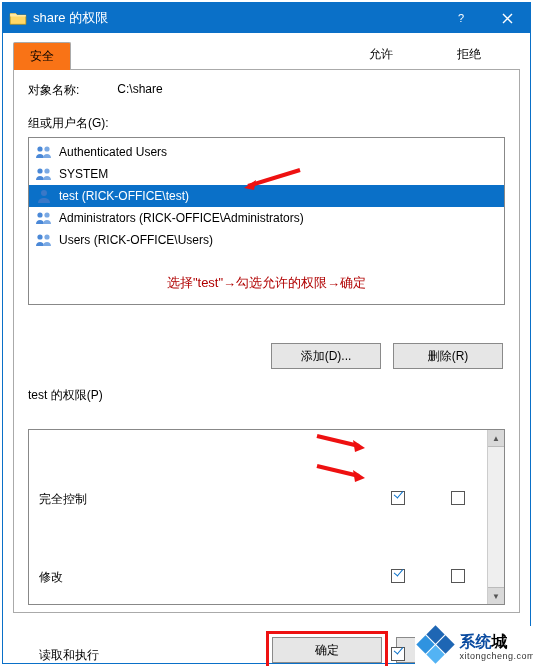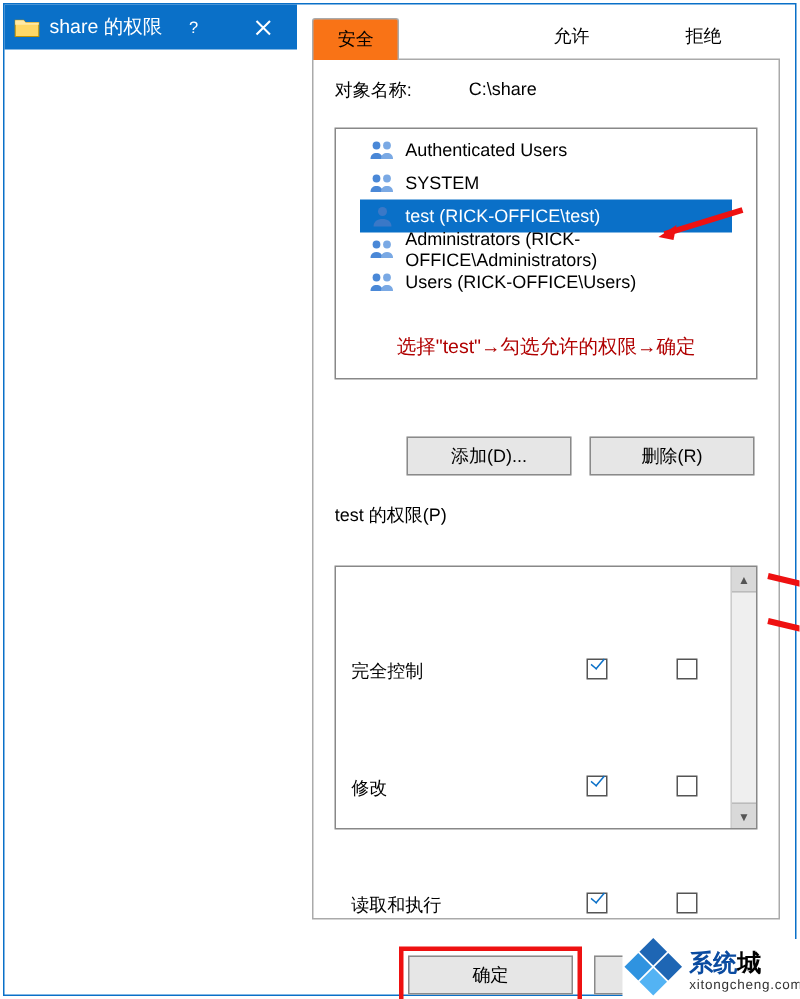--- a/index.html
+++ b/index.html
@@ -12,21 +12,21 @@
     position: relative;
     overflow: hidden;
   }
   .window {
     width: 529px;
     height: 662px;
     border: 1px solid #0a70c8;
     margin: 2px;
     background: #fff;
     display: flex;
-    flex-direction: row;
+    flex-direction: column;
   }
   .titlebar {
     height: 30px;
     background: #0a70c8;
     color: #fff;
     display: flex;
     align-items: center;
     padding: 0 0 0 6px;
   }
   .titlebar .icon-holder {
@@ -78,21 +78,21 @@
     gap: 38px;
     margin-bottom: 16px;
     font-size: 12px;
   }
   .section-label { margin-bottom: 5px; }
   .listbox {
     border: 1px solid #888;
     height: 168px;
     overflow: hidden;
     position: relative;
-    padding: 3px 16px;
+    padding: 3px 0;
     background:#fff;
   }
   .list-item {
     display: flex;
     align-items: center;
     gap: 6px;
     padding: 2px 6px;
     height: 22px;
     font-size: 12px;
   }
@@ -261,20 +261,21 @@
       <div class="tab active">安全</div>
     </div>
 
     <div class="tab-body">
 
       <div class="row-label">
         <span>对象名称:</span>
         <span>C:\share</span>
       </div>
 
+      <div class="section-label">组或用户名(G):</div>
 
       <div class="listbox" id="userlist">
 
         <div class="list-item">
             <span class="ico">
               <svg width="18" height="16" viewBox="0 0 18 16">
                 <circle cx="5" cy="5" r="2.6" fill="#4a88d7"></circle>
                 <circle cx="12" cy="5" r="2.6" fill="#7aa9e4"></circle>
                 <path d="M1 14c0-2.8 1.8-4 4-4s4 1.2 4 4" fill="#4a88d7"></path>
                 <path d="M8 14c0-2.8 1.8-4 4-4s4 1.2 4 4" fill="#7aa9e4"></path>

